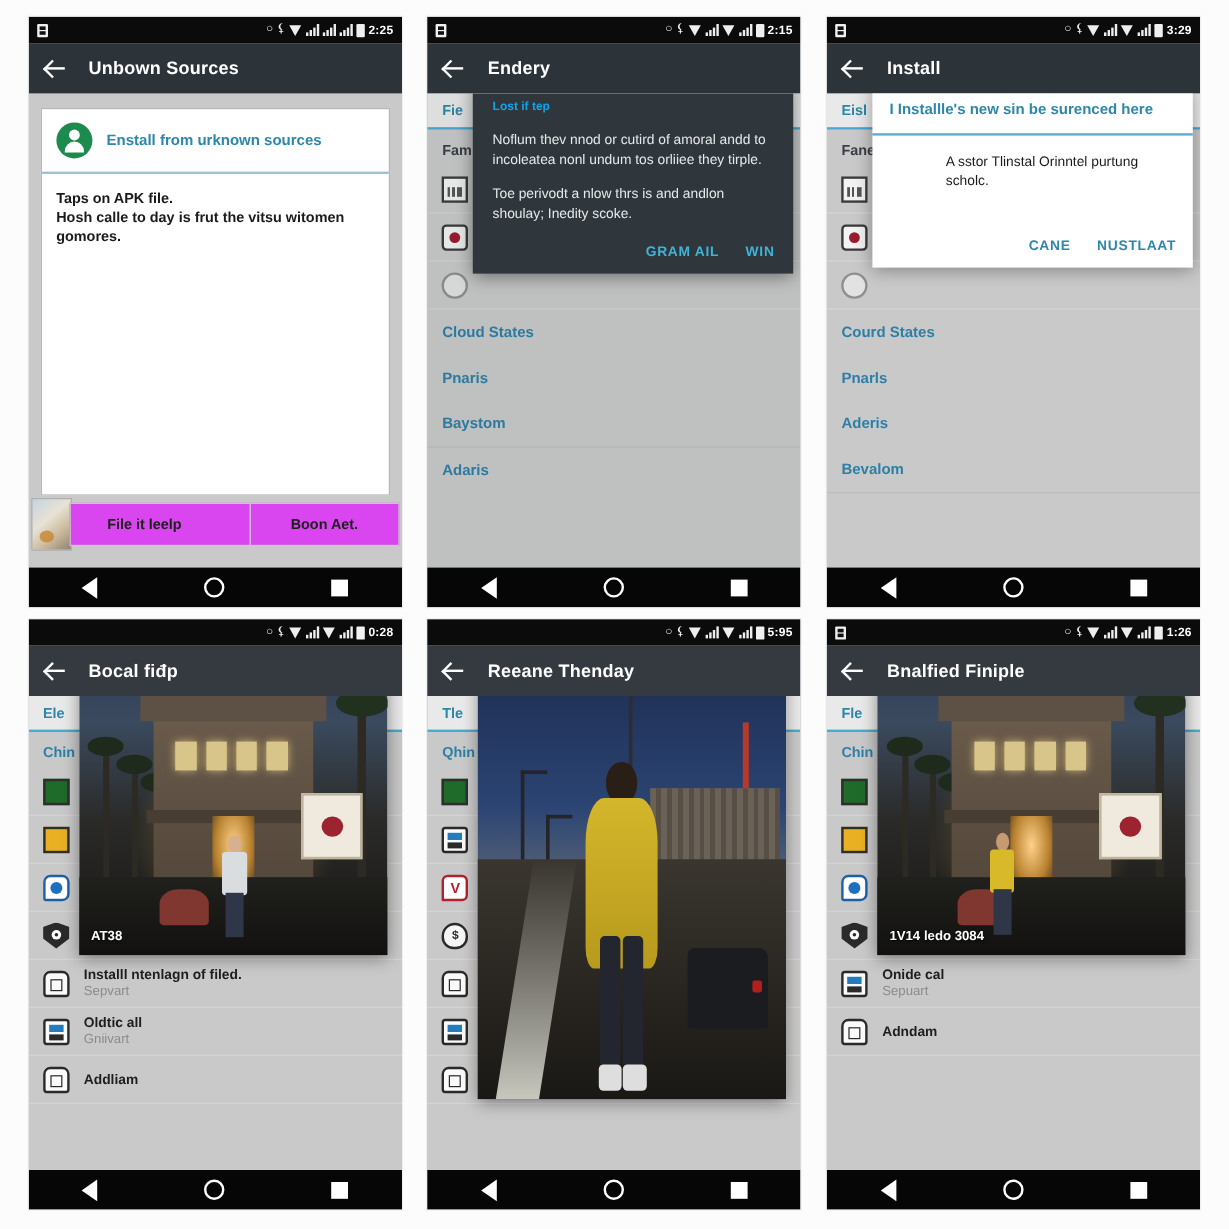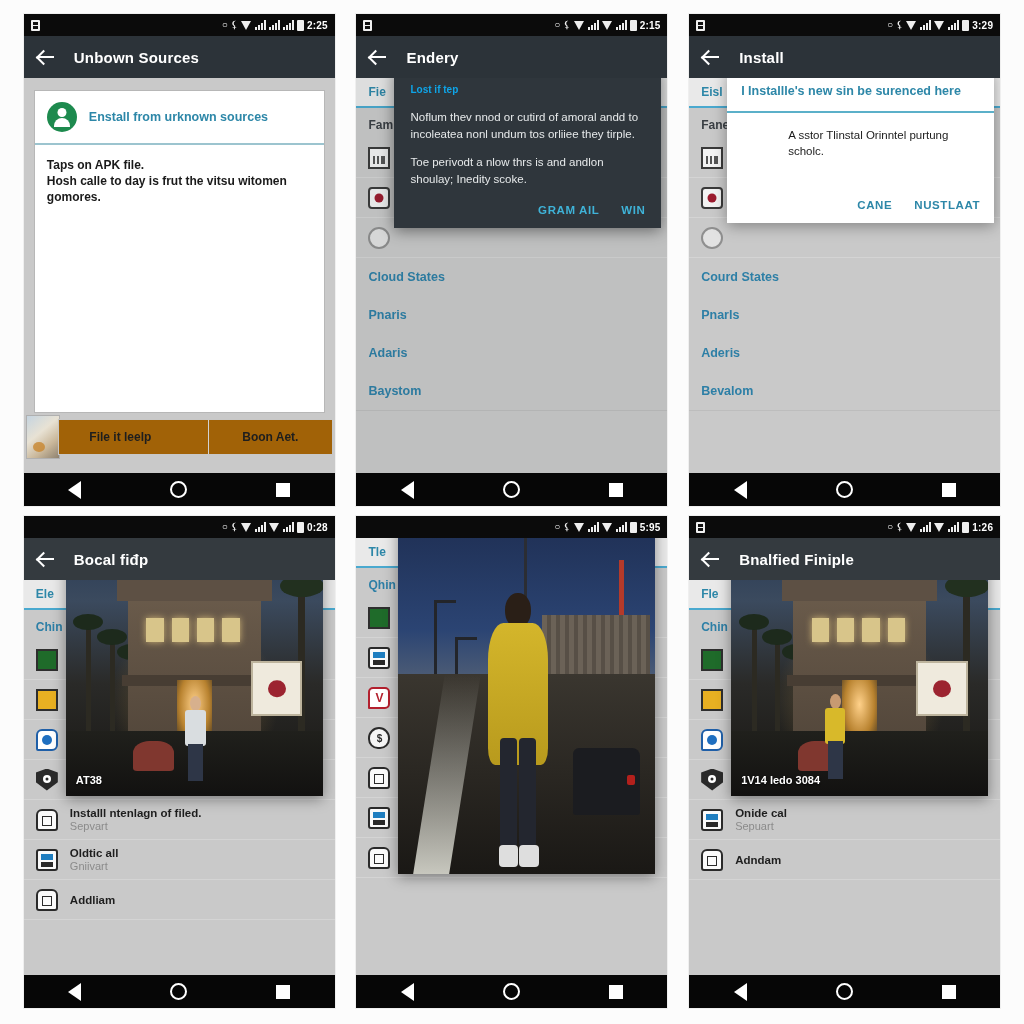--- a/index.html
+++ b/index.html
@@ -123,21 +123,21 @@
   .avatar:after{
     content:"";position:absolute;left:50%;top:16px;transform:translateX(-50%);
     width:16px;height:9px;border-radius:8px 8px 0 0;background:#fff;
   }
   .card-head-text{ color:#2d87a8; font-size:12.5px; font-weight:bold; }
   .card-body{ padding:12px 12px; }
   .card-body p{ color:#1a1a1a; font-size:12px; line-height:1.35; font-weight:bold; }
 
   .btnbar{
     position:absolute;left:34px;right:2px;bottom:18px;height:36px;
-    background:#a16207;border:1px solid #c8c8c8;
+    background:#d946ef;border:1px solid #c8c8c8;
     display:flex;
     gap:26px;
   }
   .btnbar .b{
     flex:1;display:flex;align-items:center;justify-content:center;
     font-size:12px;font-weight:bold;color:#1e1e1e;cursor:pointer;
   }
   .btnbar .b + .b{ border-left:1px solid #d2d2d2; }
   .thumb-mini{
     position:absolute;left:2px;bottom:14px;width:34px;height:44px;
@@ -530,22 +530,22 @@
             <span class="ic ic-chart"></span>
           </div>
         <div class="rowline">
             <span class="ic ic-rec"></span>
           </div>
         <div class="rowline">
             <span class="ic ic-circ"></span>
           </div>
         <div class="bluerow">Cloud States</div>
         <div class="bluerow">Pnaris</div>
+        <div class="bluerow sep">Baystom</div>
         <div class="bluerow">Adaris</div>
-        <div class="bluerow sep">Baystom</div>
       </div>
       <div class="dim"></div>
       <div class="dlg-dark">
         <h3>Lost if tep</h3>
         <p>Noflum thev nnod or cutird of amoral andd to incoleatea nonl undum tos orliiee they tirple.</p>
         <p>Toe perivodt a nlow thrs is and andlon shoulay; Inedity scoke.</p>
         <div class="dlg-actions">
           <span>GRAM AIL</span>
           <span>WIN</span>
         </div>
@@ -743,20 +743,24 @@
         <span class="wifi"></span>
         <span class="bars">
             <i></i>
             <i></i>
             <i></i>
             <i></i>
           </span>
         <span class="battery"></span>
         <span class="clock">5:95</span>
       </div>
+    </div>
+    <div class="appbar dark2">
+      <span class="back"></span>
+      <span class="appbar-title">Reeane Thenday</span>
     </div>
     <div class="body">
       <div class="list">
         <div class="subhead">Tle</div>
         <div class="sect blue">Qhin</div>
         <div class="rowline">
             <span class="ic ic-green"></span>
           </div>
         <div class="rowline">
             <span class="ic ic-print"></span>

